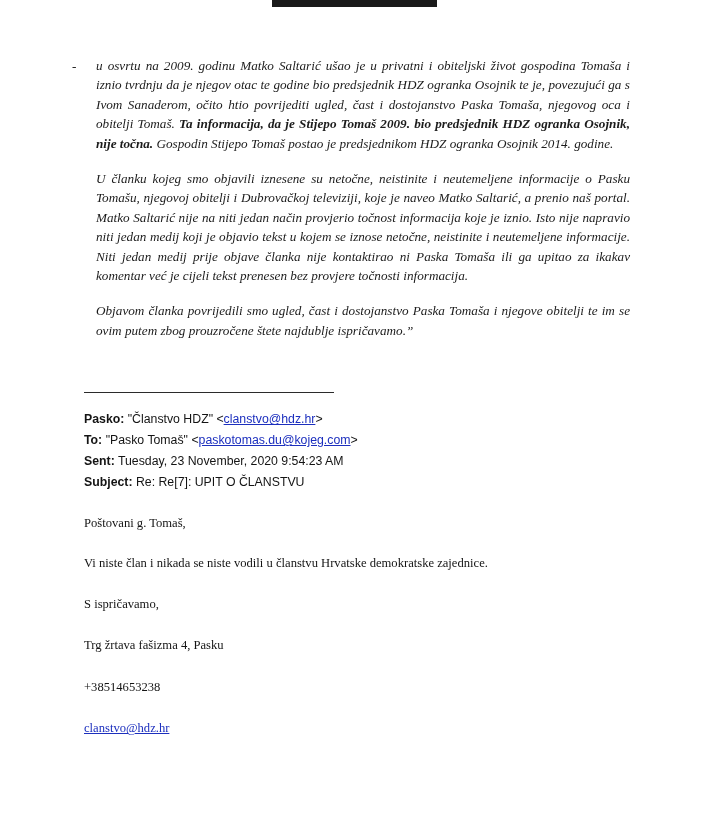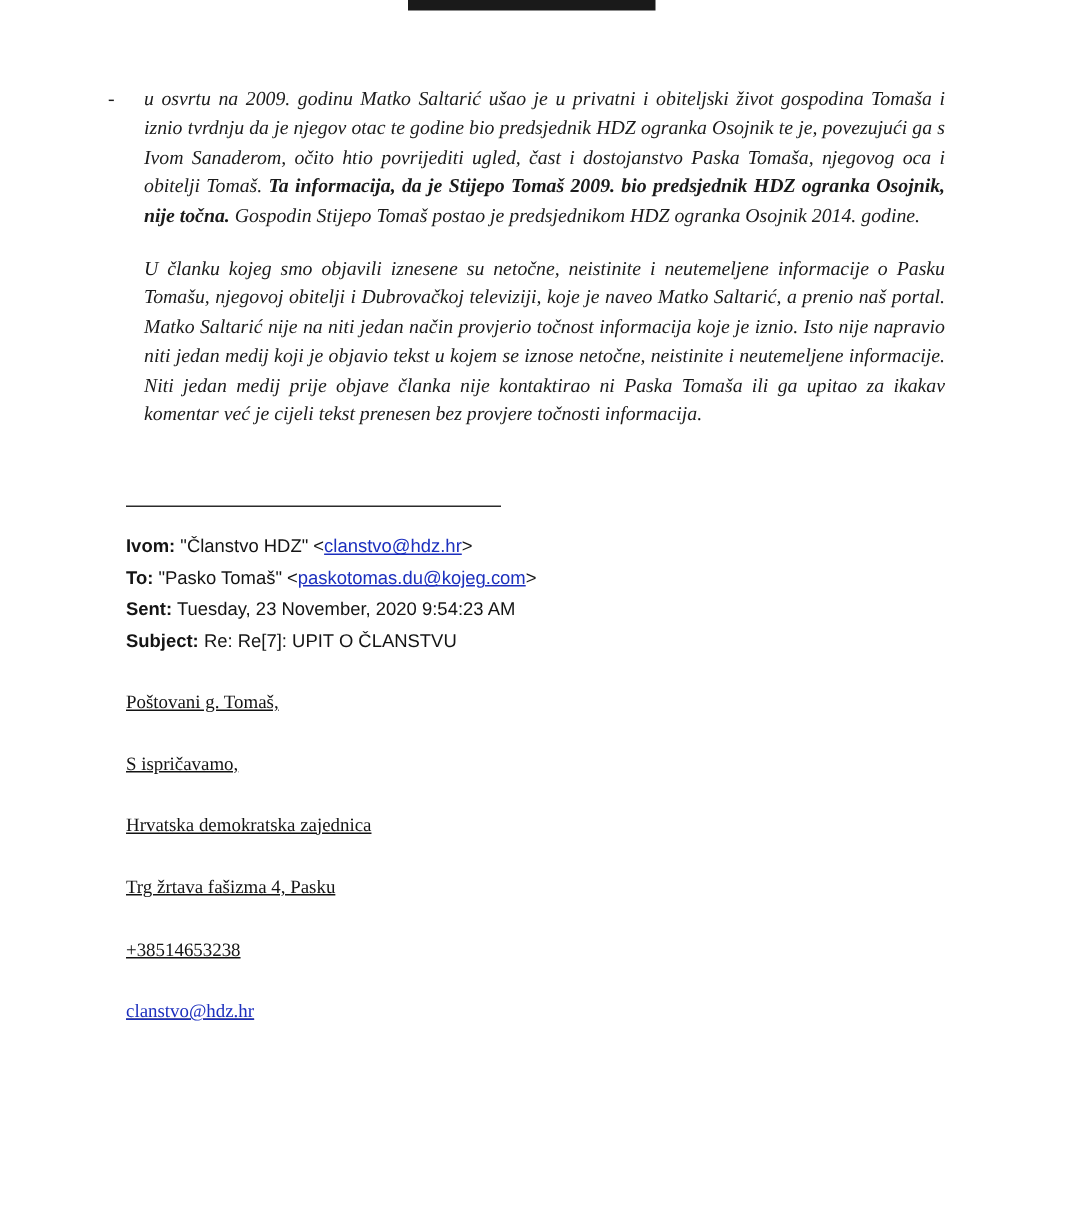--- a/index.html
+++ b/index.html
@@ -102,21 +102,20 @@
   .email-body {
     margin-top: 22px;
     padding-left: 12px;
     font-family: "Liberation Serif", serif;
     font-size: 12.6px;
     line-height: 1.5;
     color: #141414;
   }
   .email-body p {
     margin: 0 0 22px 0;
-    text-decoration: underline;
   }
   .sig-line {
     margin: 0;
     line-height: 1.55;
   }
   .sig-block {
     margin-top: 20px;
   }
   .sig-link {
     color: #1c2fbe;
@@ -131,29 +130,30 @@
 <div class="page">
 
   <div class="quote-block">
 
     <div class="bullet-para">
       <span class="bullet-dash">-</span><span>u osvrtu na 2009. godinu Matko Saltarić ušao je u privatni i obiteljski život gospodina Tomaša i iznio tvrdnju da je njegov otac te godine bio predsjednik HDZ ogranka Osojnik te je, povezujući ga s Ivom Sanaderom, očito htio povrijediti ugled, čast i dostojanstvo Paska Tomaša, njegovog oca i obitelji Tomaš. </span><span class="b">Ta informacija, da je Stijepo Tomaš 2009. bio predsjednik HDZ ogranka Osojnik, nije točna.</span><span> Gospodin Stijepo Tomaš postao je predsjednikom HDZ ogranka Osojnik 2014. godine.</span>
     </div>
 
     <div class="quote-para">U članku kojeg smo objavili iznesene su netočne, neistinite i neutemeljene informacije o Pasku Tomašu, njegovoj obitelji i Dubrovačkoj televiziji, koje je naveo Matko Saltarić, a prenio naš portal. Matko Saltarić nije na niti jedan način provjerio točnost informacija koje je iznio. Isto nije napravio niti jedan medij koji je objavio tekst u kojem se iznose netočne, neistinite i neutemeljene informacije. Niti jedan medij prije objave članka nije kontaktirao ni Paska Tomaša ili ga upitao za ikakav komentar već je cijeli tekst prenesen bez provjere točnosti informacija.</div>
 
+    <div class="quote-para last">Objavom članka povrijedili smo ugled, čast i dostojanstvo Paska Tomaša i njegove obitelji te im se ovim putem zbog prouzročene štete najdublje ispričavamo.”</div>
 
   </div>
 
   <div class="divider"></div>
 
   <div class="email">
 
     <div class="email-row">
-      <span class="email-label">Ivom:</span>
+      <span class="email-label">Pasko:</span>
       <span>"Članstvo HDZ" &lt;</span><span class="email-link">clanstvo@hdz.hr</span><span>&gt;</span>
     </div>
 
     <div class="email-row">
       <span class="email-label">To:</span>
       <span>"Pasko Tomaš" &lt;</span><span class="email-link">paskotomas.du@kojeg.com</span><span>&gt;</span>
     </div>
 
     <div class="email-row">
       <span class="email-label">Sent:</span>
@@ -164,25 +164,25 @@
       <span class="email-label">Subject:</span>
       <span>Re: Re[7]: UPIT O ČLANSTVU</span>
     </div>
 
   </div>
 
   <div class="email-body">
 
     <p>Poštovani g. Tomaš,</p>
 
+    <p>Vi niste član i nikada se niste vodili u članstvu Hrvatske demokratske zajednice.</p>
 
     <p>S ispričavamo,</p>
 
     <div class="sig-block">
-      <p class="sig-line">Hrvatska demokratska zajednica</p>
       <p class="sig-line">Trg žrtava fašizma 4, Pasku</p>
       <p class="sig-line">+38514653238</p>
       <p class="sig-line"><span class="sig-link">clanstvo@hdz.hr</span></p>
     </div>
 
   </div>
 
 </div>
 
 </body></html>

